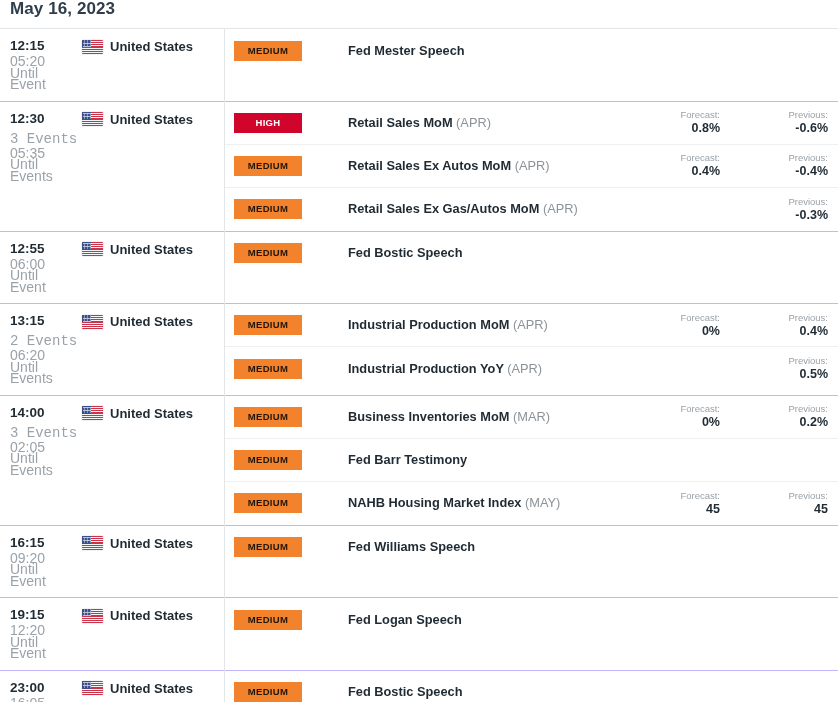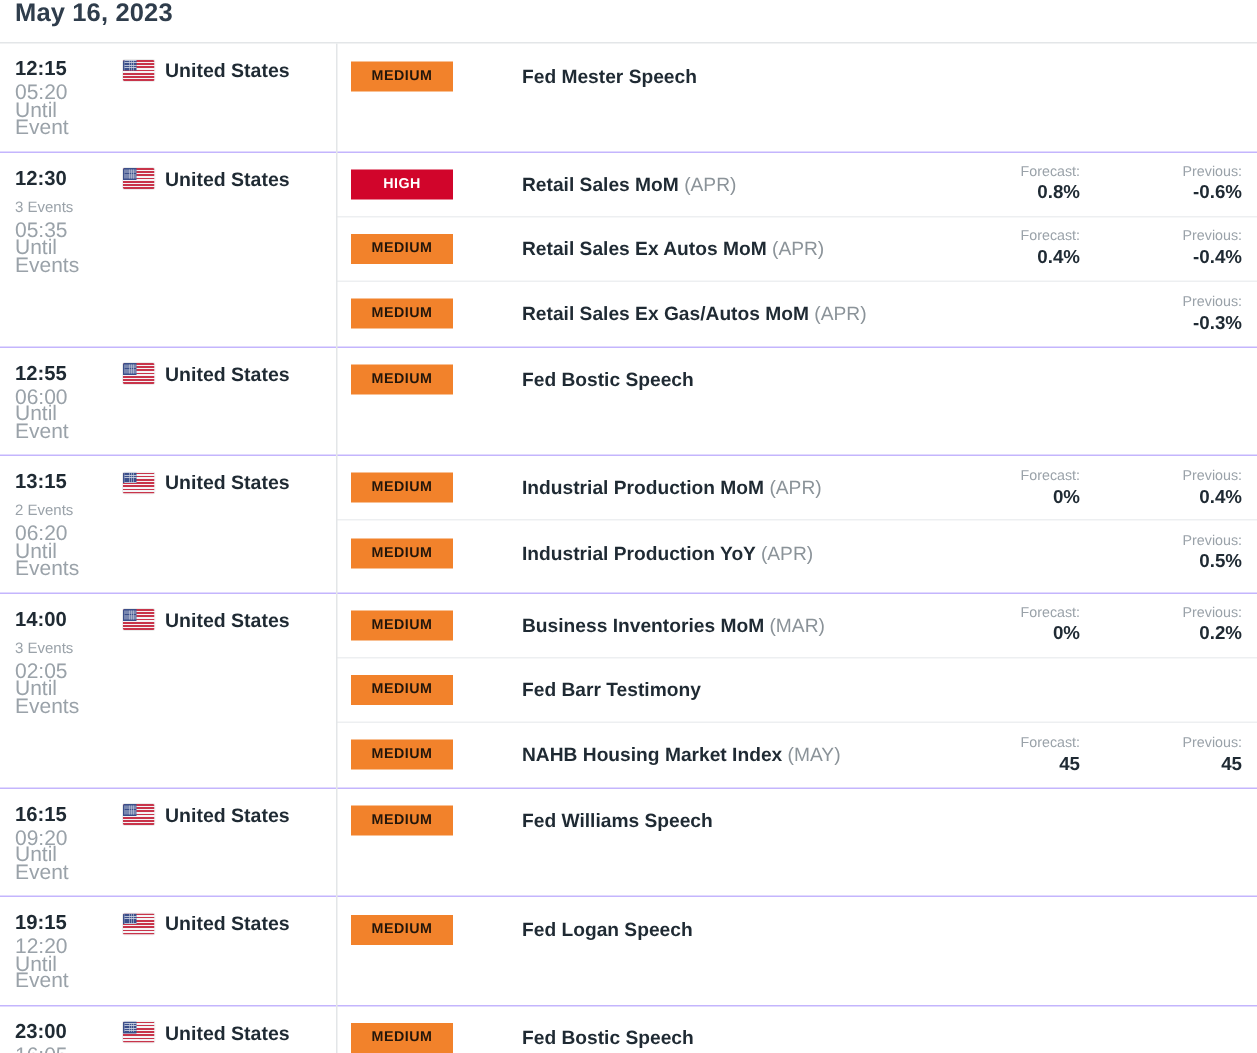--- a/index.html
+++ b/index.html
@@ -111,24 +111,25 @@
     opacity: .75;
   }
   .tg-country {
     font-size: 13px;
     font-weight: bold;
     color: #1f2a33;
     line-height: 15px;
     white-space: nowrap;
   }
   .tg-events-count {
-    font-size: 10px;
+    font-size: 14px;
     color: #9aa2a9;
     line-height: 14px;
     margin-top: 5px;
+    font-family: Liberation Mono, monospace;
   }
   .tg-countdown {
     margin-top: 2px;
   }
   .tg-countdown div {
     font-size: 14px;
     color: #9aa2a9;
     line-height: 11.5px;
   }
 

